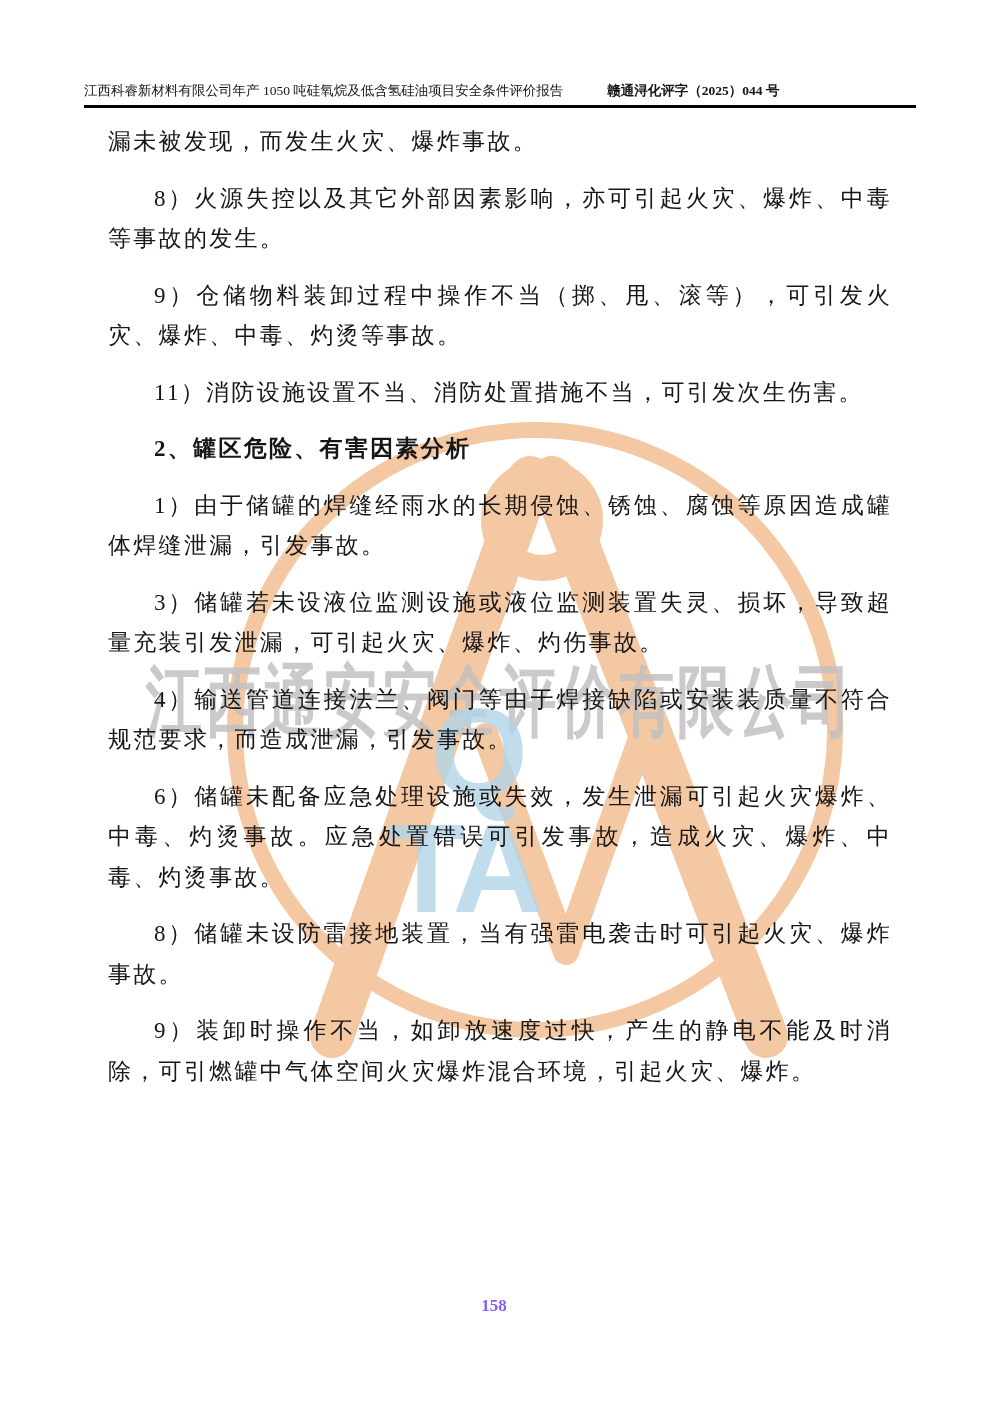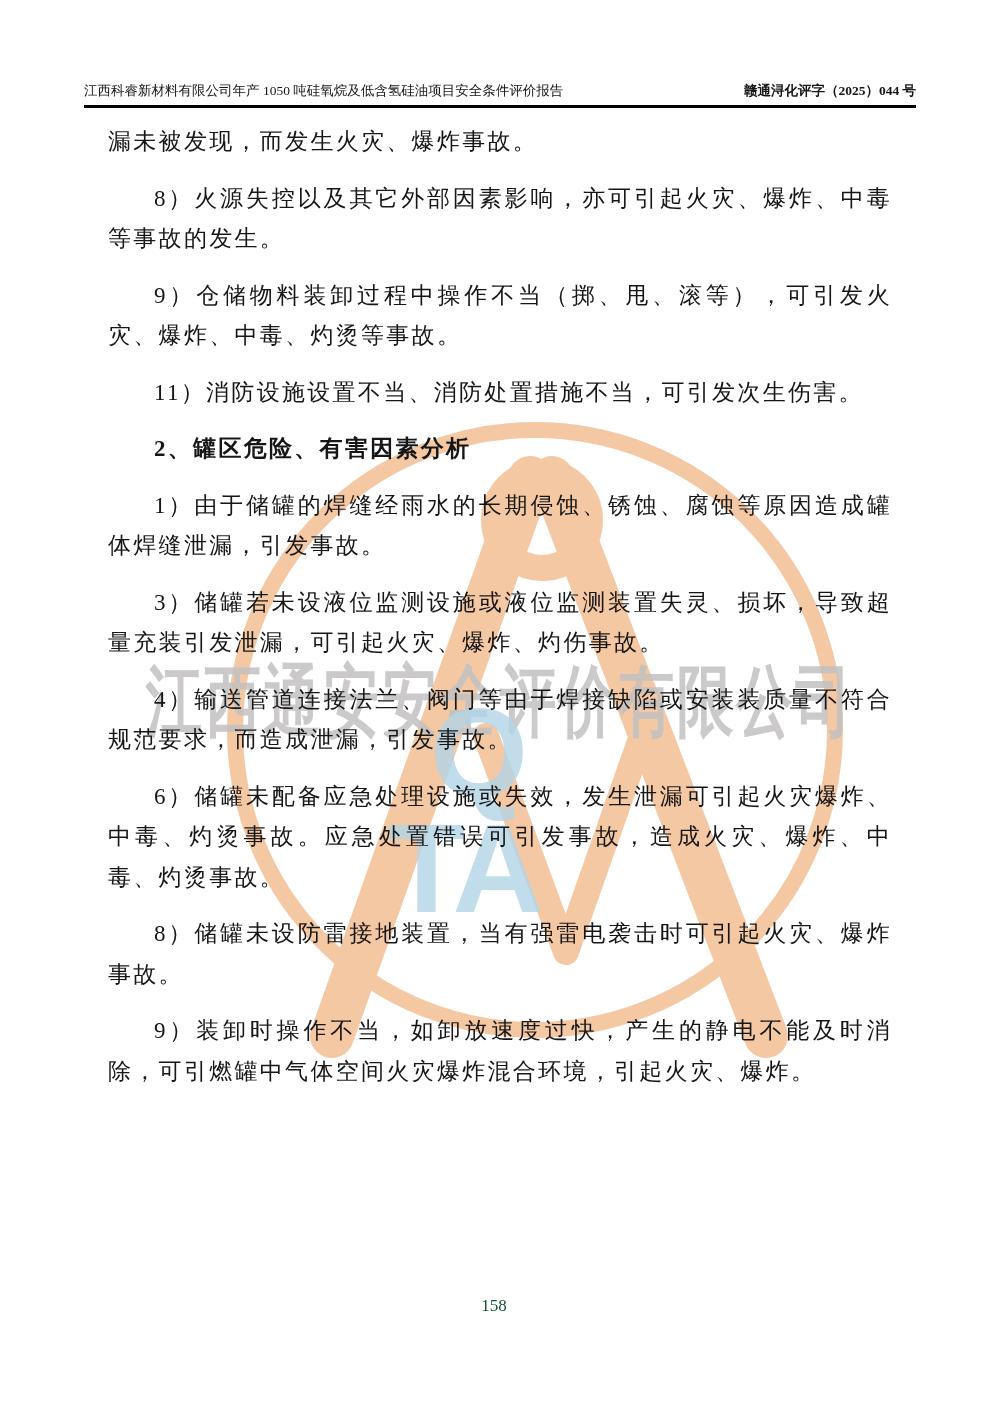--- a/index.html
+++ b/index.html
@@ -34,42 +34,42 @@
     opacity:.8;
   }
   .wm-q  { left:430px; top:690px; font-size:126px; }
   .wm-ta { left:388px; top:806px; font-size:126px; letter-spacing:-3px; }
 
   
   .content { position:absolute; inset:0; z-index:1; }
 
   .header {
     position:absolute; left:84px; right:84px; top:82px;
-    display:flex; justify-content:space-between; align-items:flex-end;
+    display:flex; align-items:flex-end;
     font-size:13.5px;
     border-bottom:3px solid #000;
     padding-bottom:5px;
     gap:44px;
   }
   .header .left  { font-weight:normal; }
   .header .right { font-weight:bold; }
 
   .body-text {
     position:absolute; left:92px; top:106px; width:816px;
     font-size:23px; line-height:40.5px;
     letter-spacing:2.3px;
     text-align:justify; text-align-last:left;
   }
   .body-text p { margin:16px; text-indent:2em; }
   .body-text p.no-indent { text-indent:0; }
   .body-text p.bold { font-weight:bold; }
 
   .footer {
     position:absolute; left:0; right:12px; top:1296px;
-    text-align:center; font-size:17px; color:#14532d;
+    text-align:center; font-size:17px; color:#8b5cf6;font-weight:bold;
   }
 </style>
 </head>
 <body>
 
 <div class="page">
 
   <div class="watermark">
     <svg class="logo-svg" viewBox="0 0 1000 1414" xmlns="http://www.w3.org/2000/svg">
       <circle class="logo-stroke" cx="535" cy="730" r="300" stroke-width="16"></circle>

